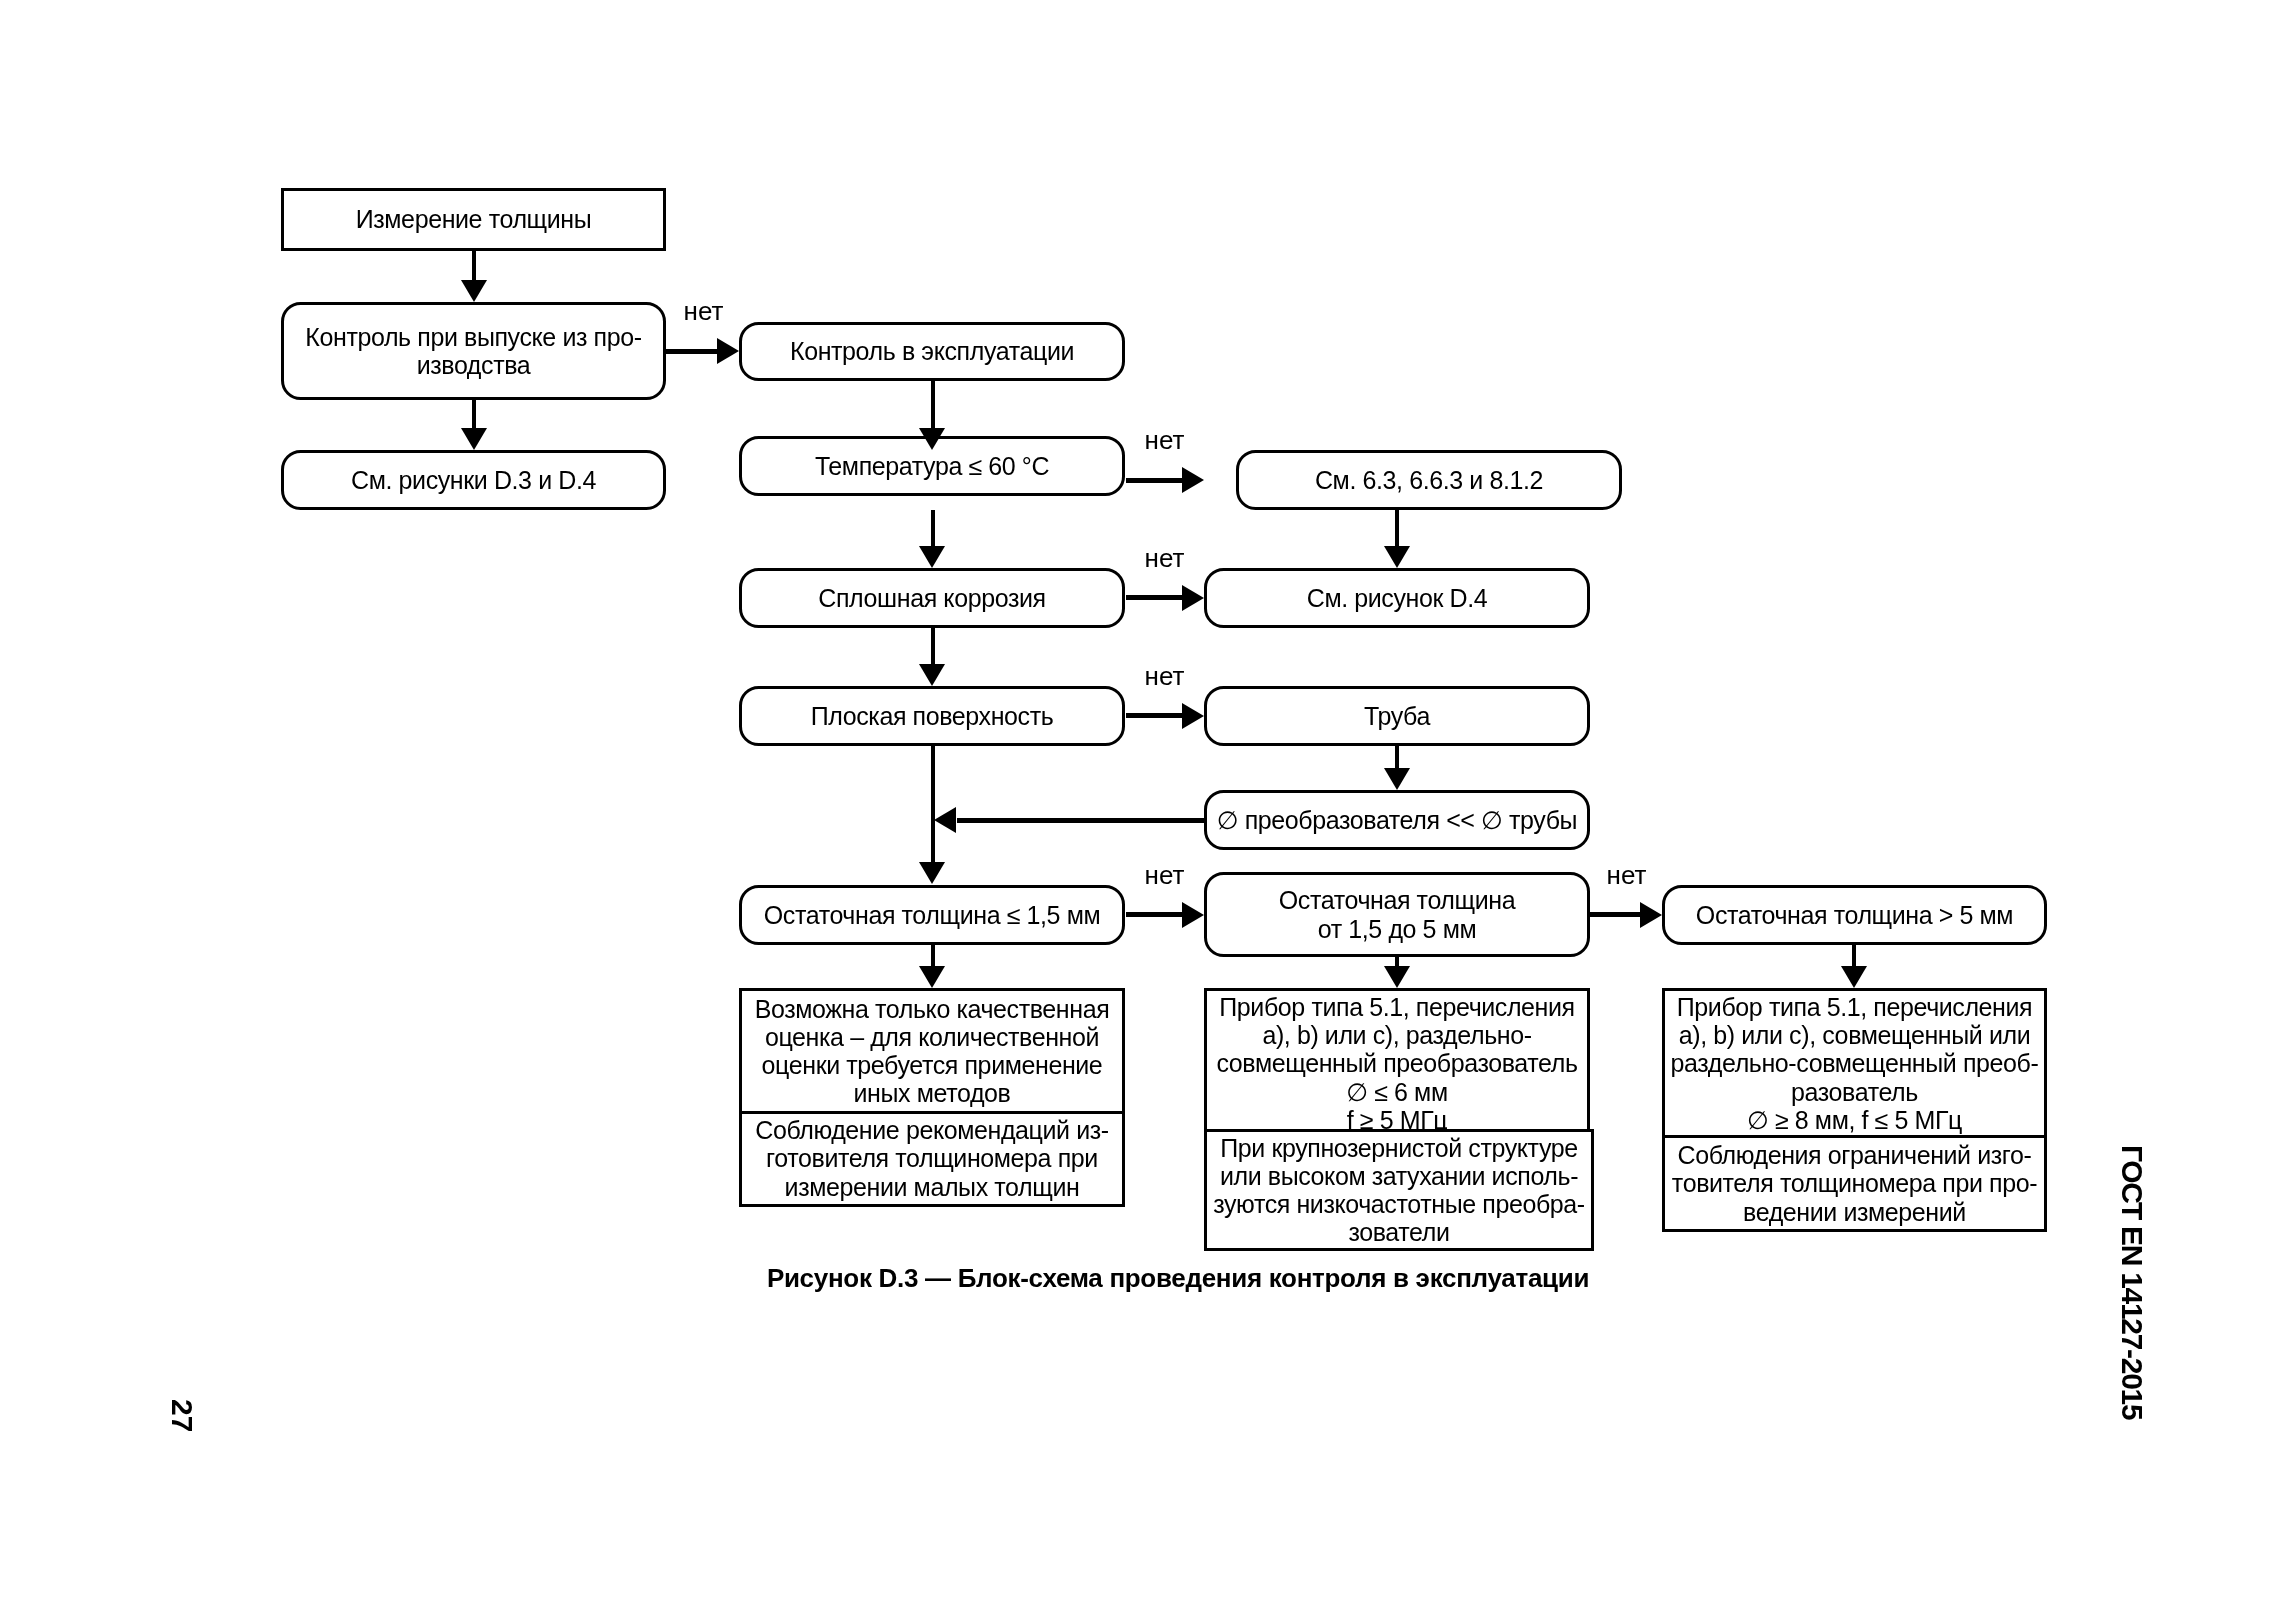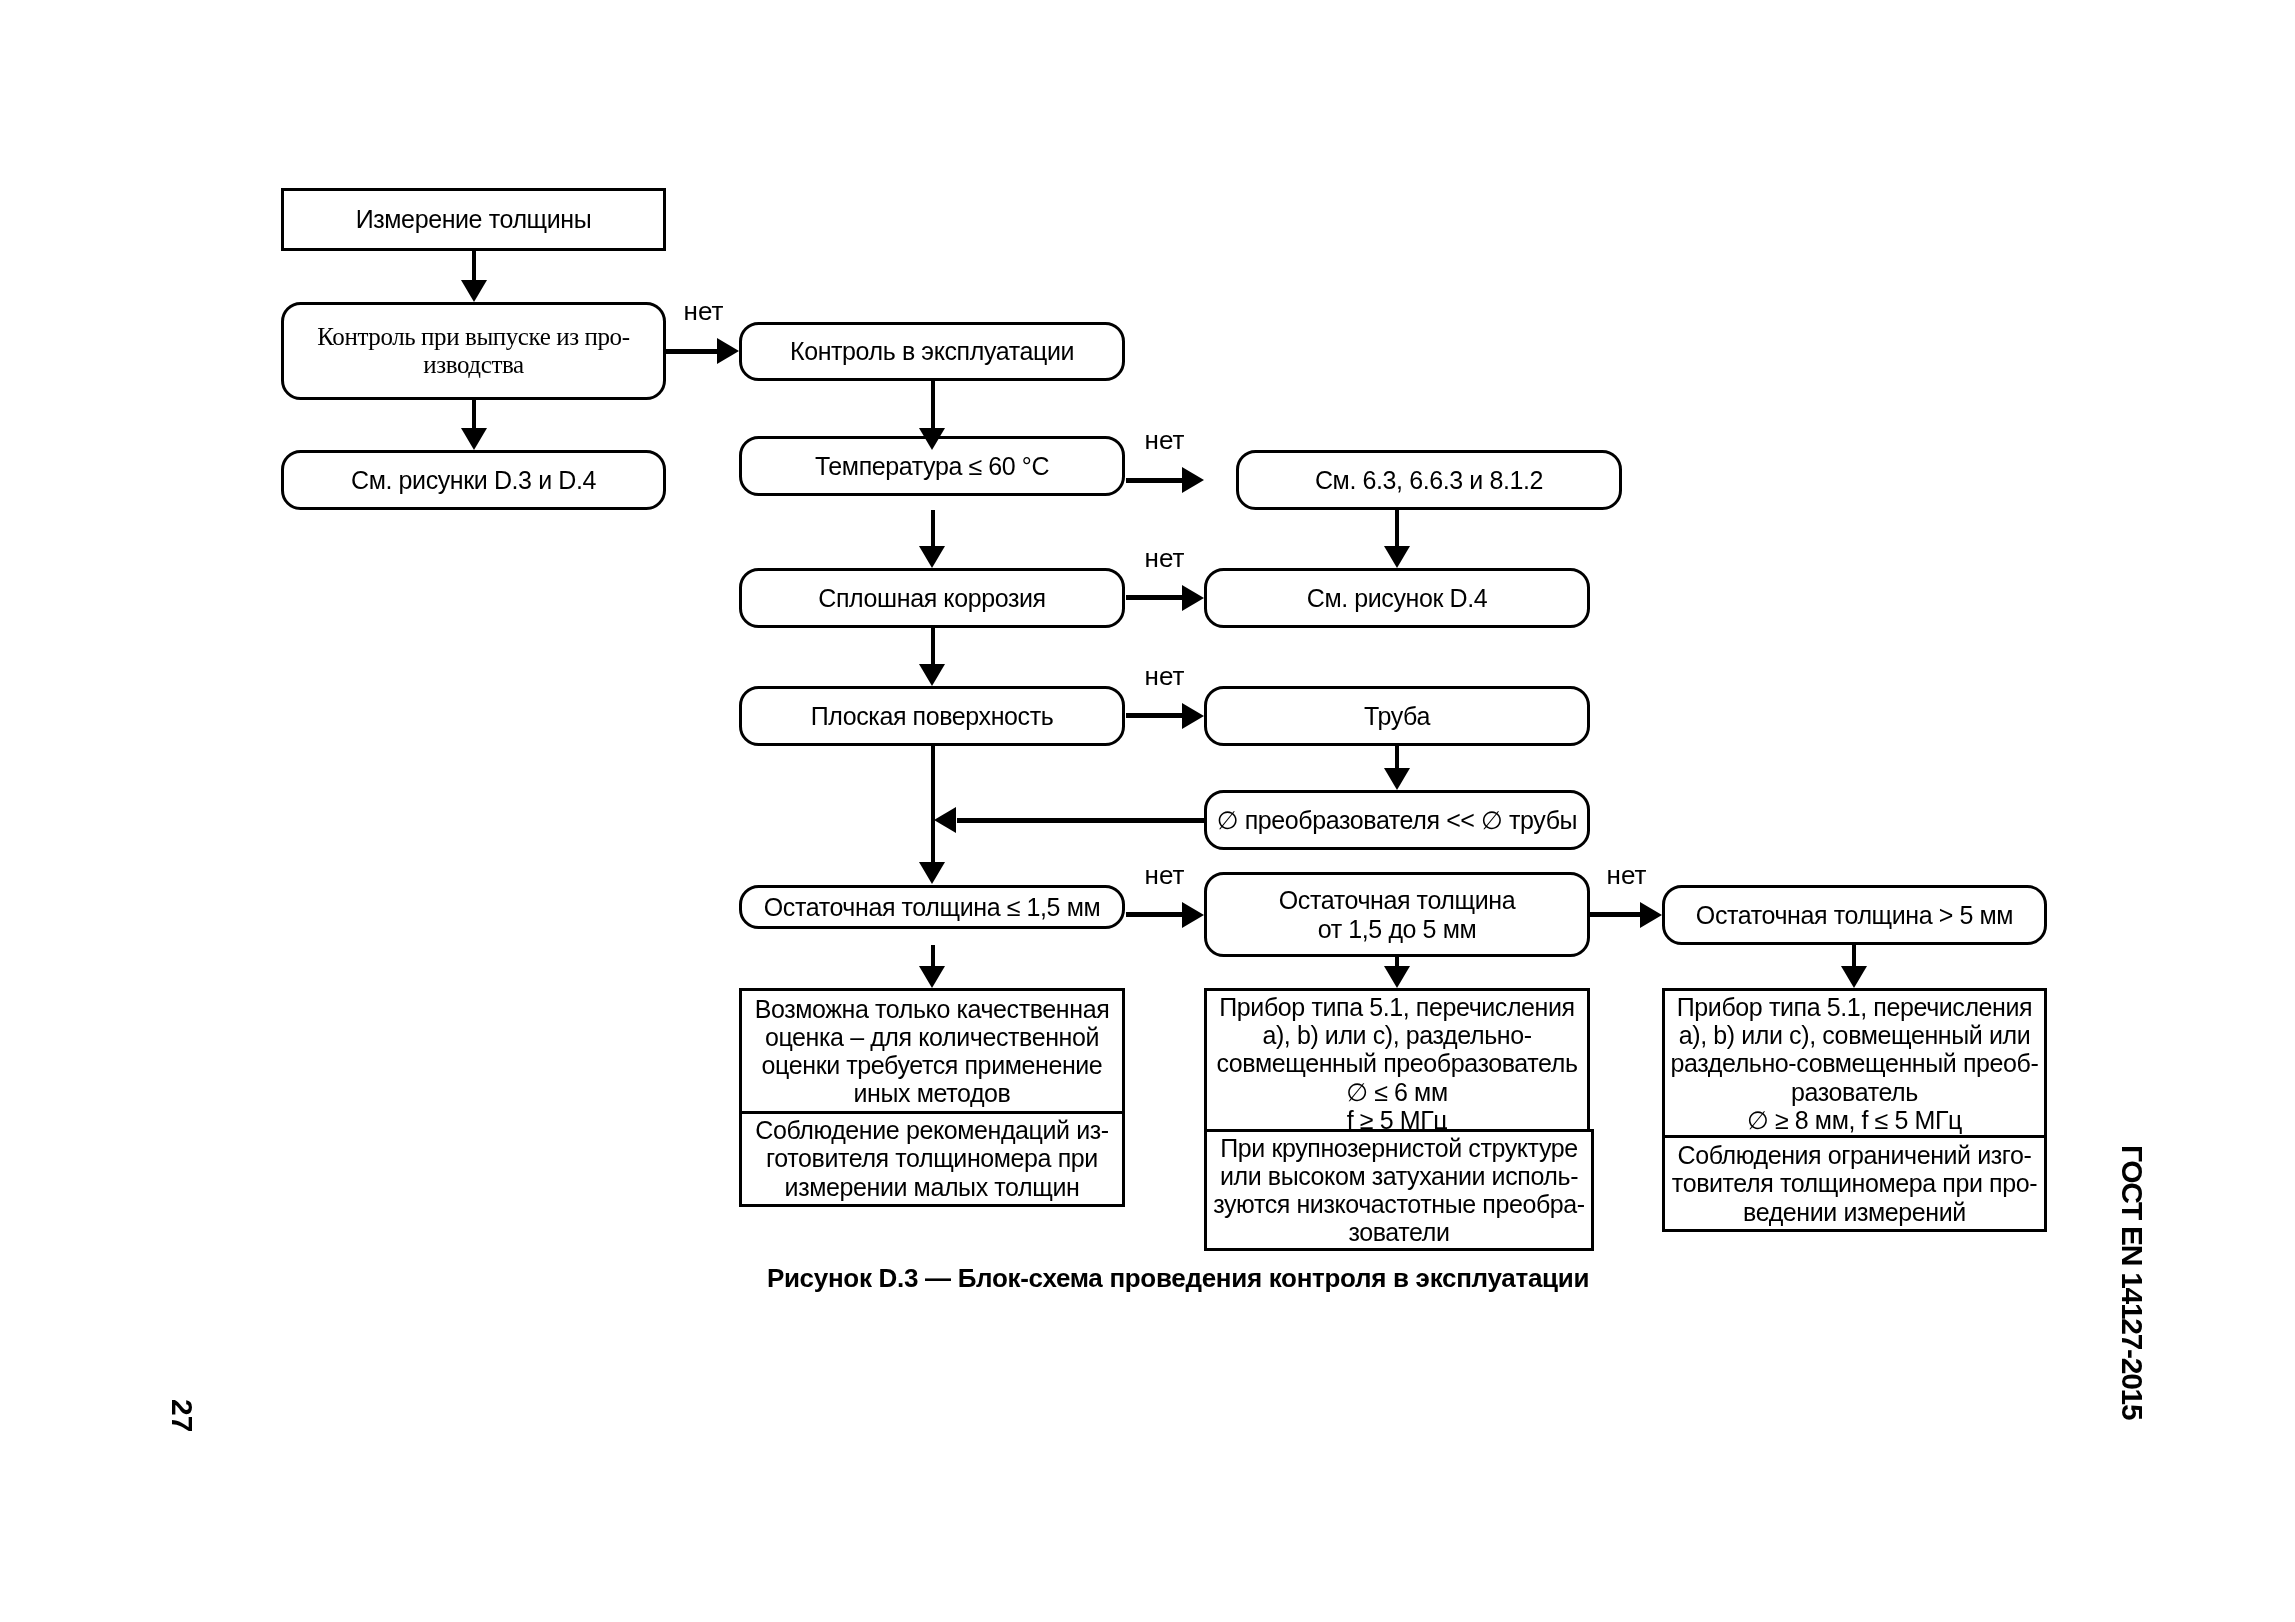--- a/index.html
+++ b/index.html
@@ -25,29 +25,29 @@
   .vert{position:absolute;writing-mode:vertical-rl;text-orientation:mixed;font-weight:bold;}
   .gost{left:2115px;top:1145px;height:321px;font-size:30px;letter-spacing:-1.3px;}
   .pagenum{left:165px;top:1399px;height:72px;font-size:30px;}
 </style>
 </head>
 <body>
 
 <div id="page">
 
   <div class="box" style="left:281px;top:188px;width:385px;height:63px;text-align:right;">Измерение толщины</div>
-  <div class="box rounded" style="left:281px;top:302px;width:385px;height:98px;font-family:Liberation Serif, serif;">Контроль при выпуске из про-
+  <div class="box rounded" style="left:281px;top:302px;width:385px;height:98px;">Контроль при выпуске из про-
 изводства</div>
   <div class="box rounded" style="left:281px;top:450px;width:385px;height:60px;">См. рисунки D.3 и D.4</div>
 
   <div class="box rounded" style="left:739px;top:322px;width:386px;height:59px;">Контроль в эксплуатации</div>
   <div class="box rounded" style="left:739px;top:436px;width:386px;height:60px;">Температура ≤ 60 °C</div>
   <div class="box rounded" style="left:739px;top:568px;width:386px;height:60px;">Сплошная коррозия</div>
   <div class="box rounded" style="left:739px;top:686px;width:386px;height:60px;">Плоская поверхность</div>
-  <div class="box rounded" style="left:739px;top:885px;width:386px;height:44px;">Остаточная толщина ≤ 1,5 мм</div>
+  <div class="box rounded" style="left:739px;top:885px;width:386px;height:60px;">Остаточная толщина ≤ 1,5 мм</div>
 
   <div class="box rounded" style="left:1236px;top:450px;width:386px;height:60px;">См. 6.3, 6.6.3 и 8.1.2</div>
   <div class="box rounded" style="left:1204px;top:568px;width:386px;height:60px;">См. рисунок D.4</div>
   <div class="box rounded" style="left:1204px;top:790px;width:386px;height:60px;">∅ преобразователя &lt;&lt; ∅ трубы</div>
   <div class="box rounded" style="left:1204px;top:686px;width:386px;height:60px;">Труба</div>
   <div class="box rounded" style="left:1204px;top:872px;width:386px;height:85px;">Остаточная толщина
 от 1,5 до 5 мм</div>
 
   <div class="box rounded" style="left:1662px;top:885px;width:385px;height:60px;">Остаточная толщина &gt; 5 мм</div>
 

